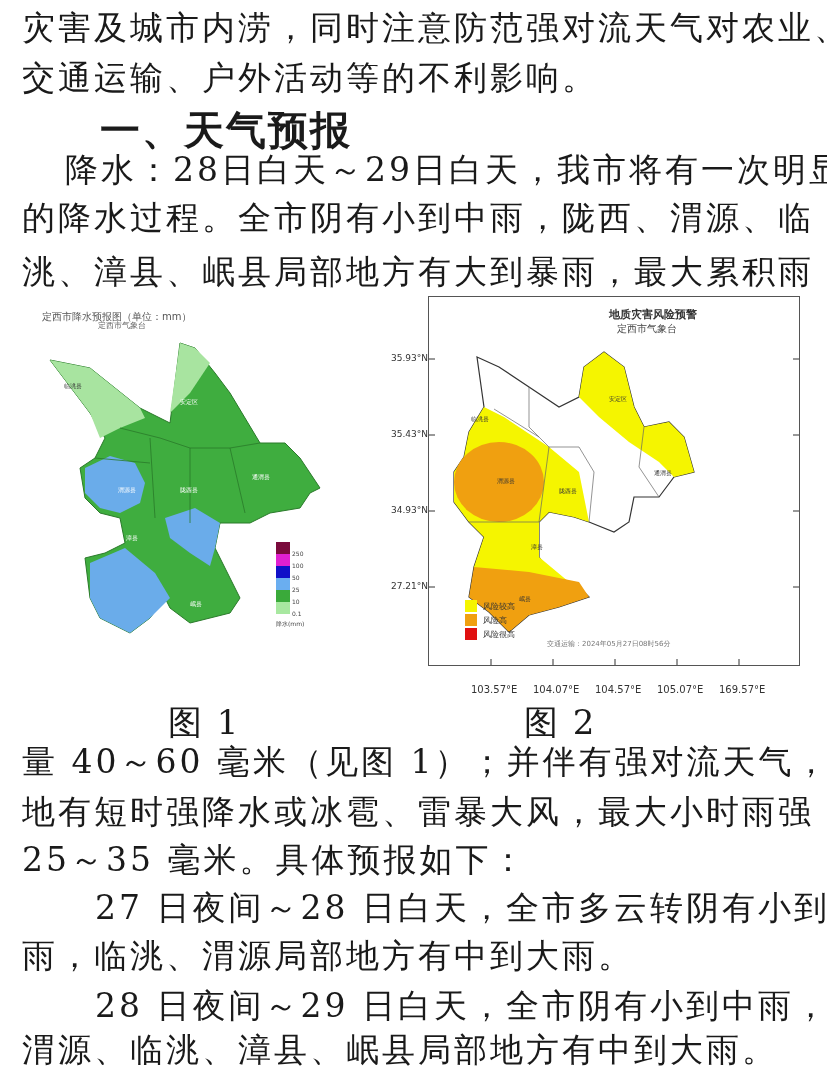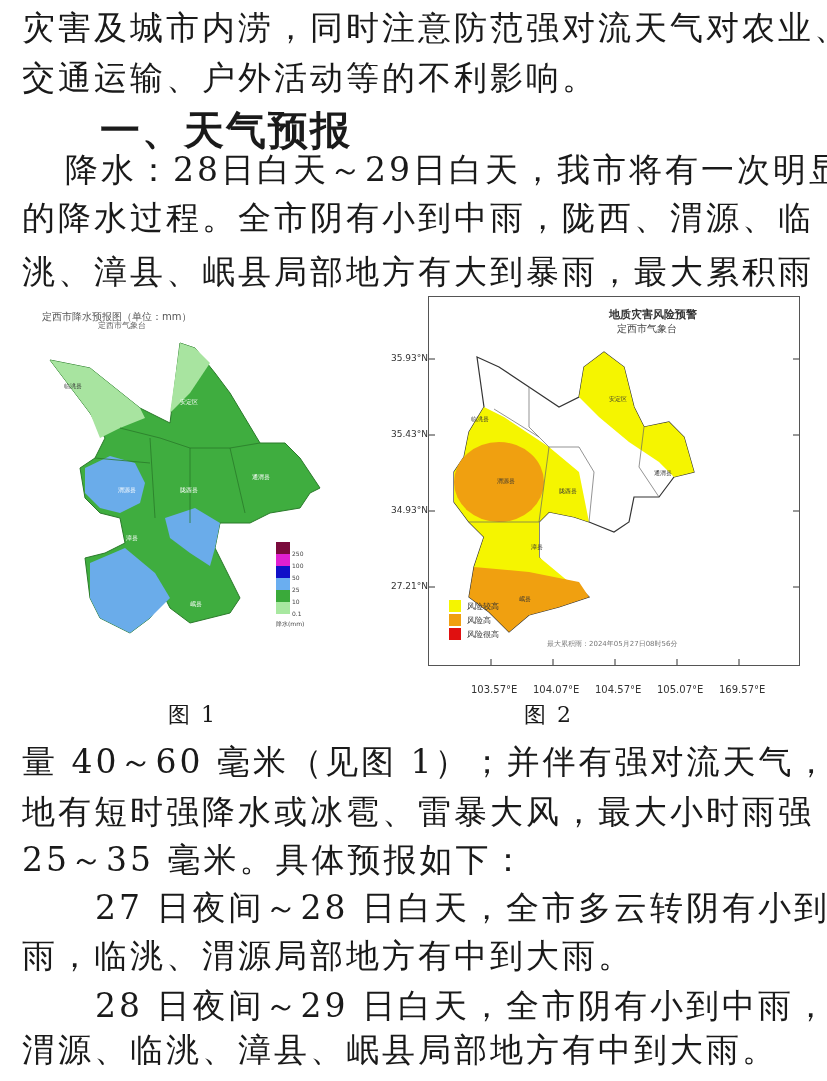--- a/index.html
+++ b/index.html
@@ -11,25 +11,25 @@
              font-family:Liberation Serif, serif; letter-spacing:2px; }
   .fig1 { position:absolute; left:30px; top:298px; width:310px; height:350px; background:#fff; }
   .fig2 { position:absolute; left:428px; top:296px; width:370px; height:368px; border:1px solid #555; background:#fff; }
   .fig1 .title { position:absolute; left:12px; top:12px; font-size:10px; color:#555;
                  font-family:"DejaVu Sans",sans-serif; }
   .fig1 .subtitle { position:absolute; left:68px; top:22px; font-size:8px; color:#666; }
   .fig2 .title { position:absolute; left:180px; top:10px; font-size:11px; font-weight:bold; color:#333; }
   .fig2 .subtitle { position:absolute; left:188px; top:25px; font-size:10px; color:#444; }
   .lat { position:absolute; left:-38px; font-size:9px; font-family:"DejaVu Sans",sans-serif; color:#333; }
   .lon { position:absolute; top:387px; font-size:10px; font-family:"DejaVu Sans",sans-serif; color:#333; }
-  .cap { position:absolute; top:700px; font-size:22px; letter-spacing:2px; }
+  .cap { position:absolute; top:700px; font-size:34px; letter-spacing:2px; }
   .legend1 { position:absolute; left:246px; top:244px; width:14px; }
   .legend1 div { height:12px; }
   .leg1lab { position:absolute; left:262px; font-size:6px; color:#444; font-family:"DejaVu Sans",sans-serif; }
-  .legend2 { position:absolute; left:20px; top:302px; }
+  .legend2 { position:absolute; left:36px; top:302px; }
   .legend2 .row { display:flex; align-items:center; height:14px; font-size:8px; color:#333;
                   font-family:"DejaVu Sans",sans-serif; }
   .legend2 .sw { width:12px; height:12px; margin-right:6px; }
   .release { position:absolute; left:118px; top:342px; font-size:7px; color:#777; font-family:"DejaVu Sans",sans-serif; }
   .maplabel { position:absolute; font-size:6px; color:#333; font-family:"DejaVu Sans",sans-serif; }
   .maplabel.w { color:#fff; }
 </style>
 </head>
 <body>
 
@@ -142,21 +142,21 @@
     </div>
     <div class="row">
       <span class="sw" style="background:#f0a010"></span>
       <span>风险高</span>
     </div>
     <div class="row">
       <span class="sw" style="background:#e01010"></span>
       <span>风险很高</span>
     </div>
   </div>
-  <div class="release">最大累积雨：2024年05月27日08时56分</div>
+  <div class="release">交通运输：2024年05月27日08时56分</div>
 </div>
 
 <div class="cap" style="left:168px">图 1</div>
 <div class="cap" style="left:524px">图 2</div>
 
 <div class="line" style="top:742px">量 40～60 毫米（见图 1）；并伴有强对流天气，局</div>
 <div class="line" style="top:792px">地有短时强降水或冰雹、雷暴大风，最大小时雨强</div>
 <div class="line" style="top:840px">25～35 毫米。具体预报如下：</div>
 
 <div class="line indent" style="top:888px;left:95px">27 日夜间～28 日白天，全市多云转阴有小到中</div>

